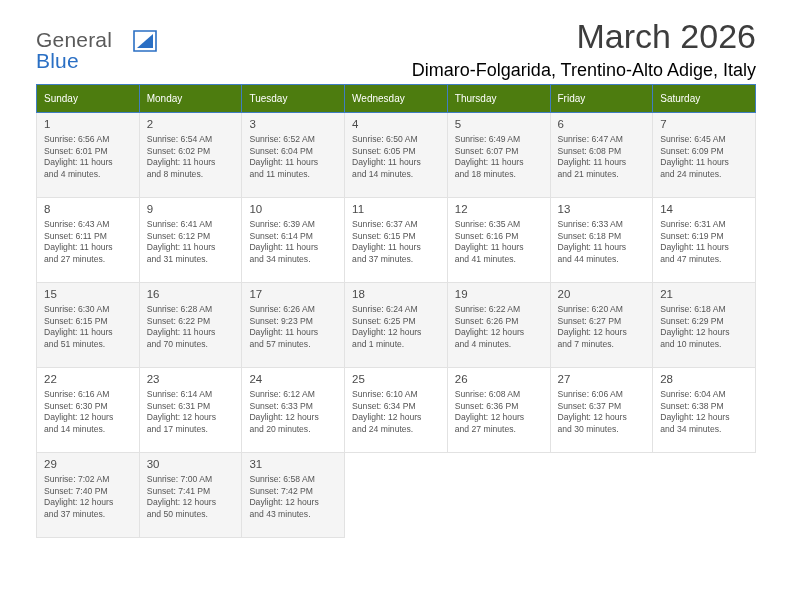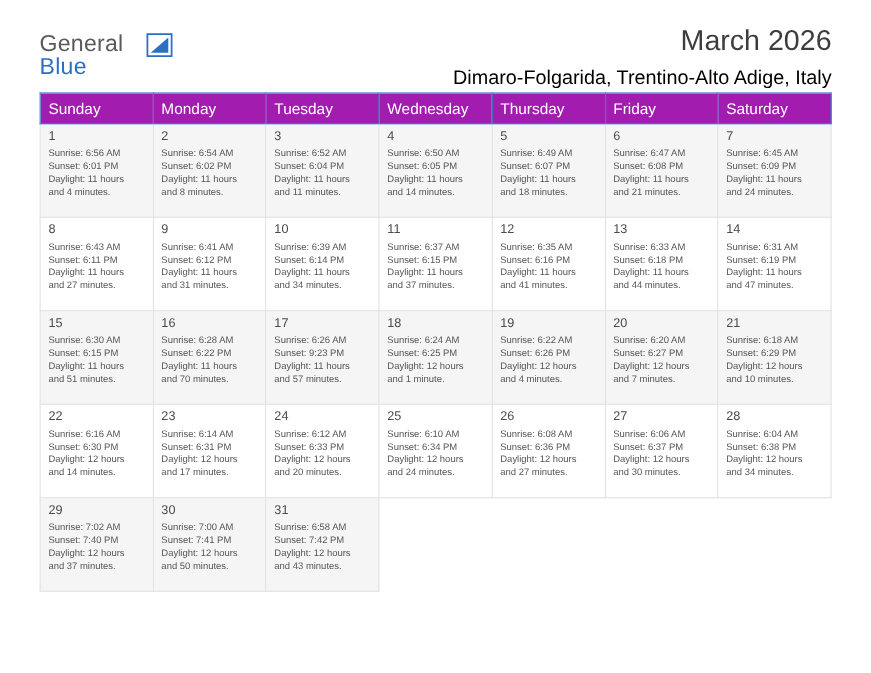--- a/index.html
+++ b/index.html
@@ -53,41 +53,41 @@
     width: 26px;
     height: 24px;
   }
   .title-block {
     position: absolute;
     right: 0;
     top: 20px;
     text-align: right;
   }
   .month-title {
-    font-size: 26px;
+    font-size: 34px;
     color: #3d3d3d;
     line-height: 32px;
   }
   .location {
     font-size: 18px;
     color: #000000;
     margin-top: 9px;
     line-height: 18px;
   }
   
   table.calendar {
     width: 720px;
     border-collapse: collapse;
     margin-top: 12px;
     table-layout: fixed;
   }
   table.calendar th {
-    background: #a21caf;
+    background: #4d7c0f;
     color: #ffffff;
-    font-size: 14px;
+    font-size: 10px;
     font-weight: normal;
     text-align: left;
     padding: 5px 0 5px 7px;
     height: 17px;
     border: 1px solid #3f7dc2;
   }
   table.calendar td {
     width: 102.8px;
     height: 80px;
     vertical-align: top;

